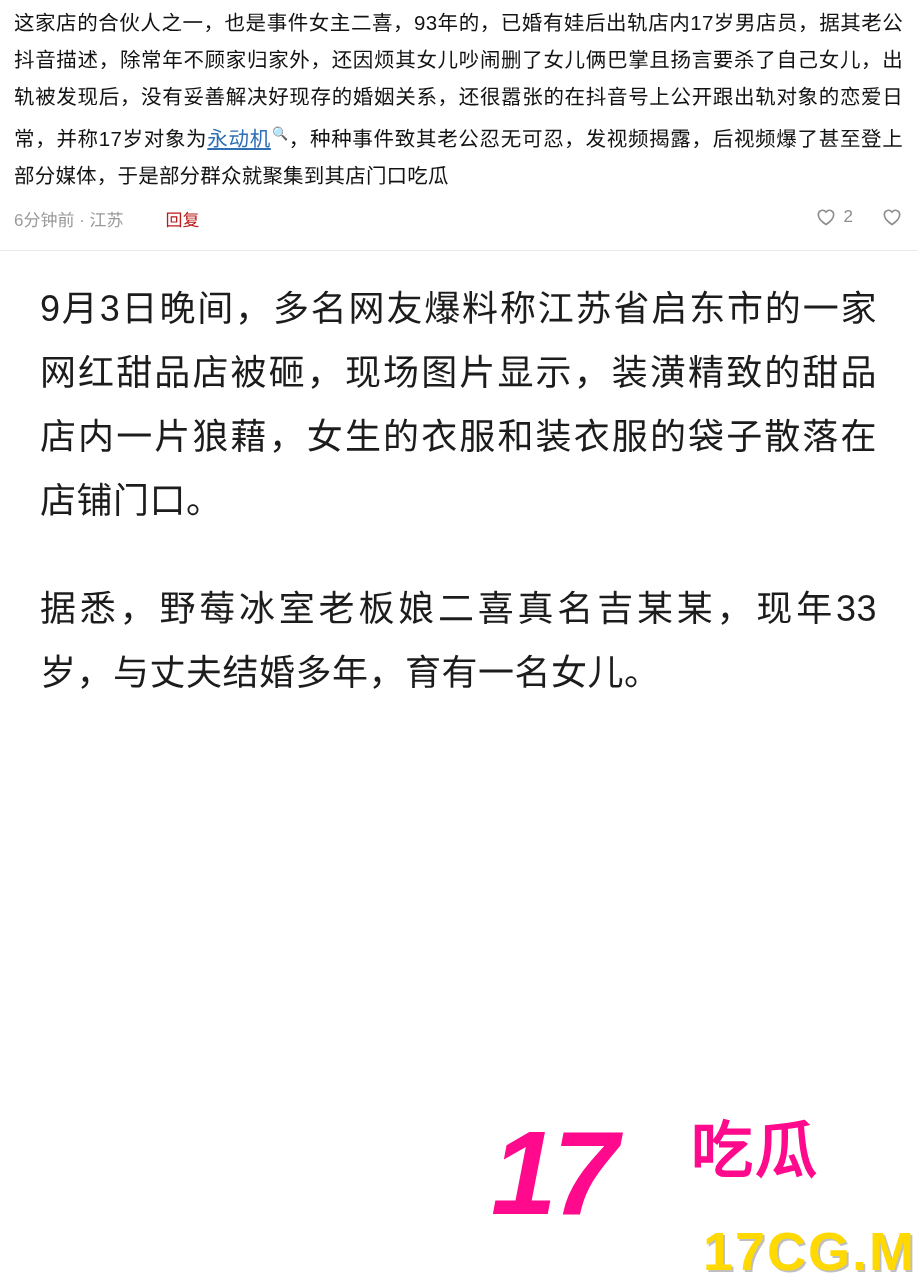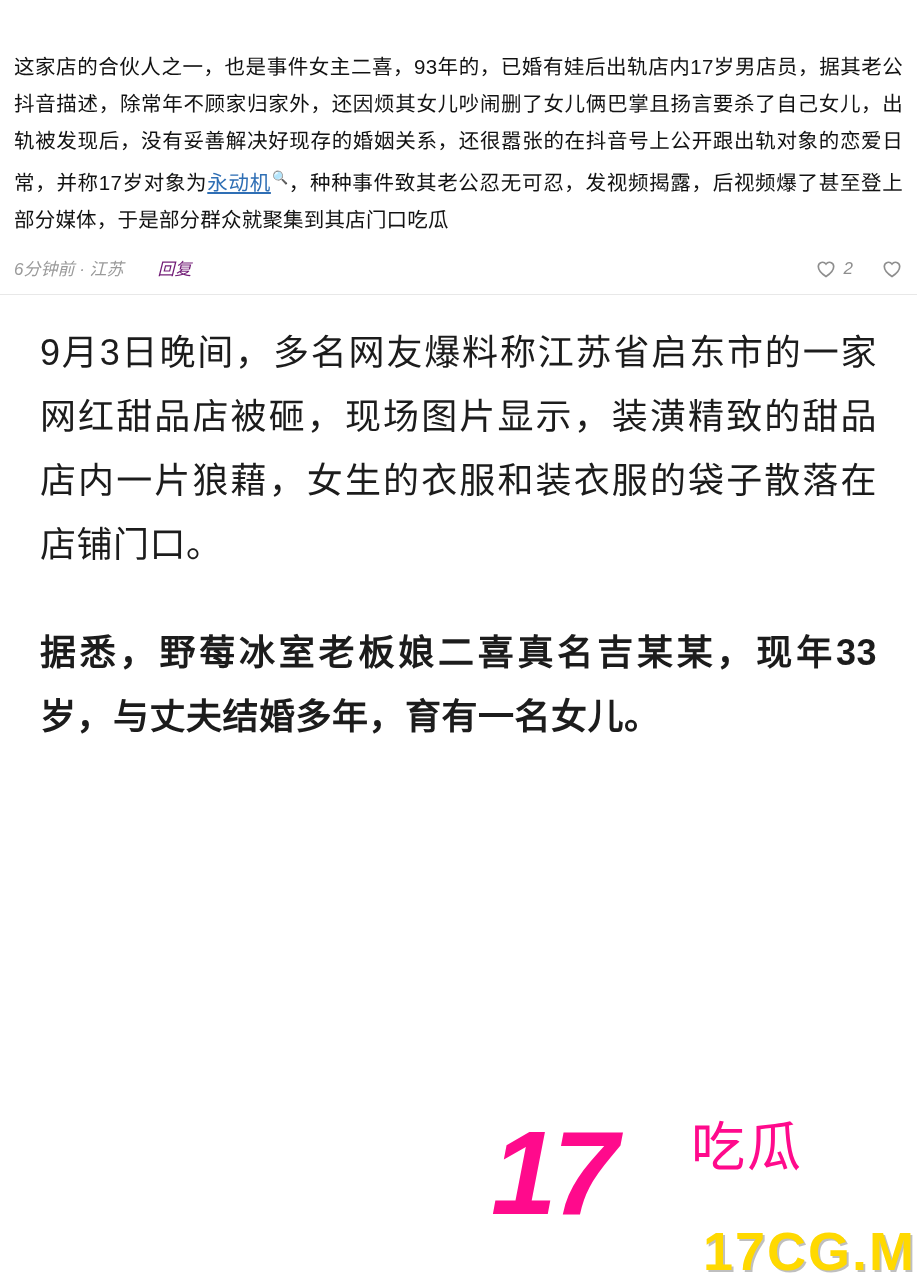--- a/index.html
+++ b/index.html
@@ -21,48 +21,47 @@
     padding: 4px 14px 0 14px;
     position: relative;
   }
   .comment-text {
     font-size: 20.5px;
     line-height: 37px;
     letter-spacing: 0.2px;
     color: #121212;
     text-align: justify;
     word-break: break-all;
-    margin-top: 44px;
   }
   .comment-text .kw-link {
     color: #2f6fb5;
   }
   .kw-magnifier {
     display: inline-block;
     font-size: 13px;
     vertical-align: super;
     color: #2f6fb5;
     margin-left: 1px;
   }
 
   .comment-meta {
     display: flex;
-    align-items: flex-end;
+    align-items: flex-start;
     margin-top: 12px;
     font-size: 17px;
     color: #9a9a9a;
     height: 30px;
-    font-style: italic;
   }
   .comment-meta .meta-time {
     margin-right: 34px;
     white-space: nowrap;
   }
   .comment-meta .meta-reply {
-    color: #701a75;
+    color: #b91c1c;
+    margin-left: 8px;
   }
   .comment-meta .spacer { flex: 1; }
   .like-group {
     display: flex;
     align-items: center;
     margin-right: 28px;
     color: #8e8e8e;
   }
   .like-group .count {
     margin-left: 7px;
@@ -94,21 +93,21 @@
     margin: 0 0 44px 0;
     font-size: 36px;
     line-height: 64px;
     color: #1c1c1c;
     letter-spacing: 0.5px;
     text-align: justify;
     word-break: break-all;
     font-weight: 400;
   }
   .article p.bold {
-    font-weight: 700;
+    font-weight: 400;
     margin-bottom: 0;
   }
 
   
   .watermark {
     position: absolute;
     right: 6px;
     bottom: 16px;
     width: 420px;
     height: 150px;
@@ -126,22 +125,22 @@
     line-height: 1;
     letter-spacing: -4px;
     text-shadow:
        3px 0 0 #ffffff, -3px 0 0 #ffffff, 0 3px 0 #ffffff, 0 -3px 0 #ffffff,
        3px 3px 0 #ffffff, -3px 3px 0 #ffffff, 3px -3px 0 #ffffff, -3px -3px 0 #ffffff;
   }
   .wm-cn {
     position: absolute;
     left: 200px;
     top: 6px;
-    font-size: 54px;
-    font-weight: 400;
+    font-size: 62px;
+    font-weight: 700;
     color: #ff0a8c;
     line-height: 1;
     letter-spacing: 2px;
     text-shadow:
        3px 0 0 #ffffff, -3px 0 0 #ffffff, 0 3px 0 #ffffff, 0 -3px 0 #ffffff,
        3px 3px 0 #ffffff, -3px 3px 0 #ffffff, 3px -3px 0 #ffffff, -3px -3px 0 #ffffff;
   }
   .wm-url {
     position: absolute;
     left: 212px;

